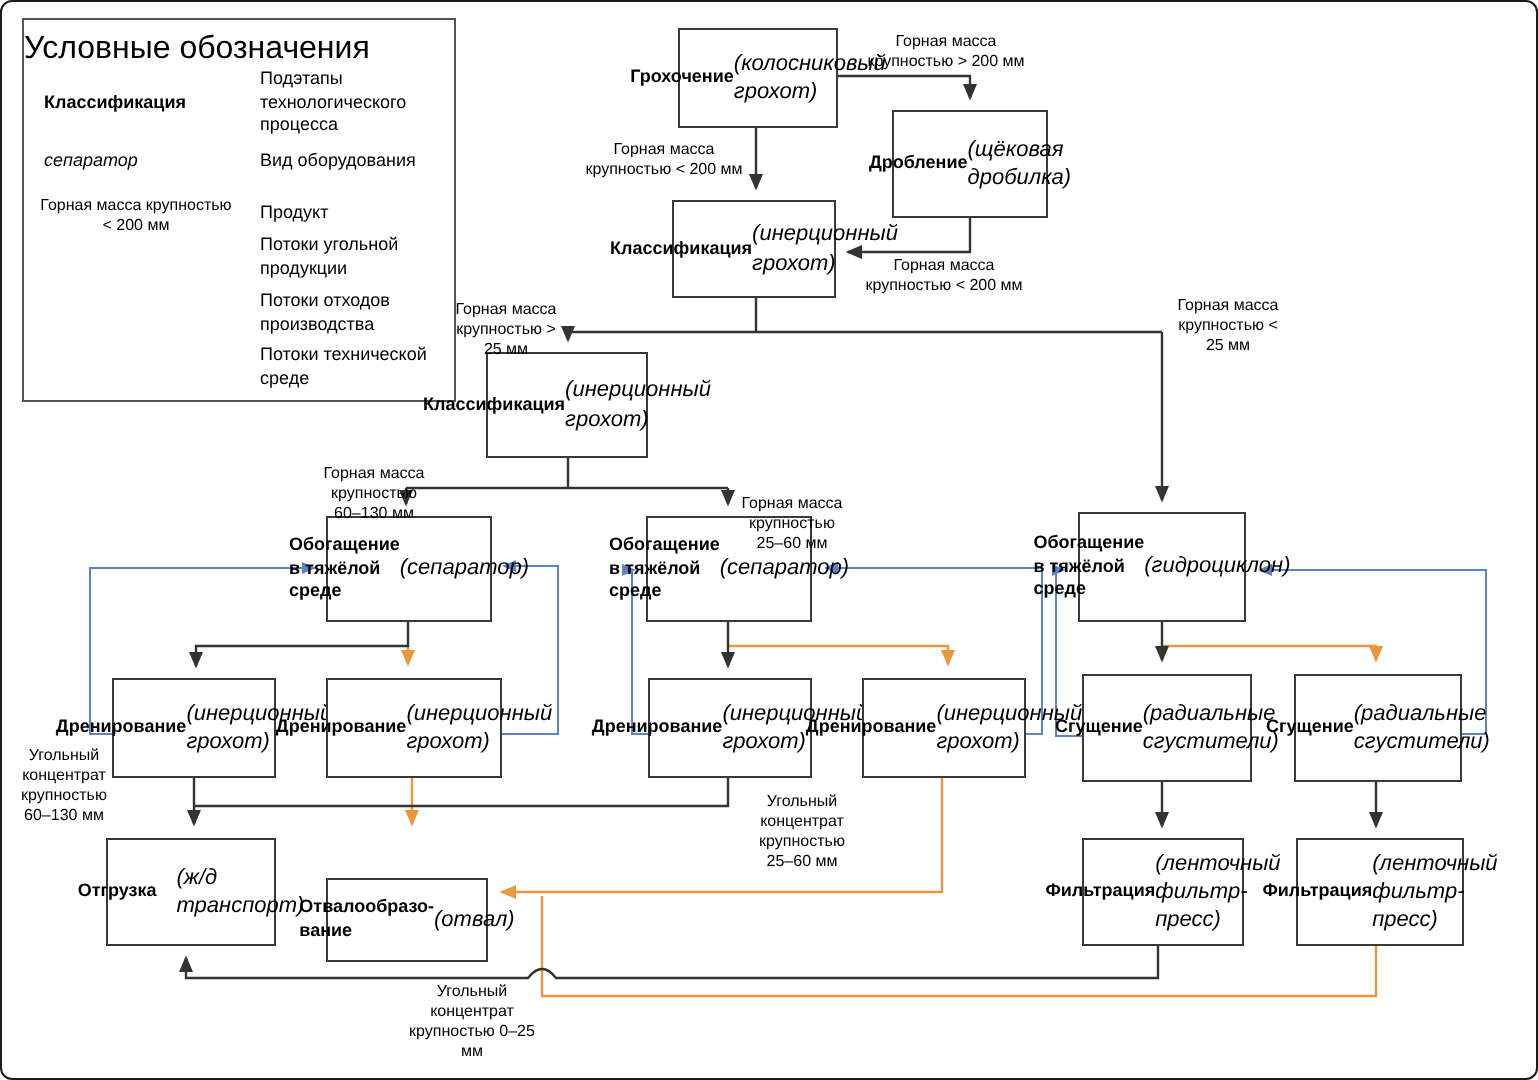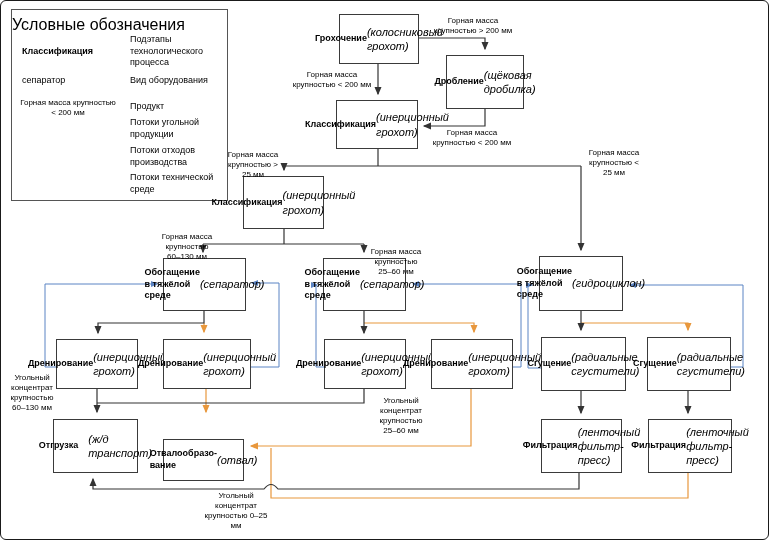--- a/index.html
+++ b/index.html
@@ -13,21 +13,21 @@
   .box .t{font-weight:bold;font-size:9px;}
   .box .s{font-style:italic;font-size:11px;}
   .flabel{position:absolute;z-index:2;font-size:8px;line-height:1.25;text-align:center;}
   
   .legend{position:absolute;left:10px;top:8px;width:217px;height:192px;z-index:2;
           border:1px solid #555;background:#fff;box-sizing:border-box;}
   .legend-title{position:absolute;left:0;top:6px;width:100%;text-align:left;
                 font-size:16px;font-weight:normal;}
   .lsym,.ldesc{position:absolute;font-size:9px;line-height:1.3;}
   .lsym.b{font-weight:bold;}
-  .lsym.i{}
+  .lsym.i{font-style:italic;}
   .lsym.c{text-align:center;font-size:8px;}
 </style>
 </head>
 <body>
 
 <div id="canvas">
 
   <svg id="wires" viewBox="0 0 769 540">
     <defs>
       <marker id="mb" markerWidth="9" markerHeight="8" refX="6" refY="3" orient="auto">

